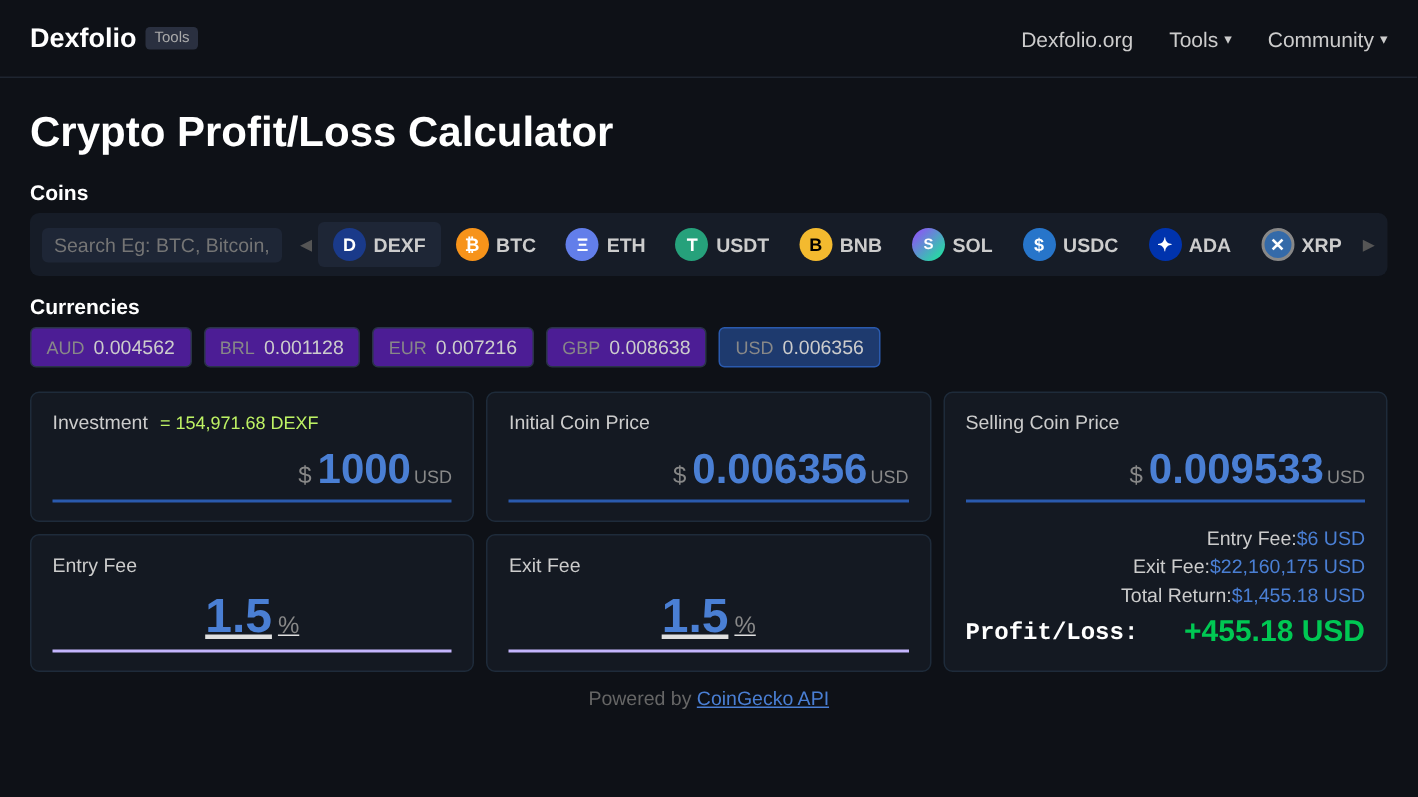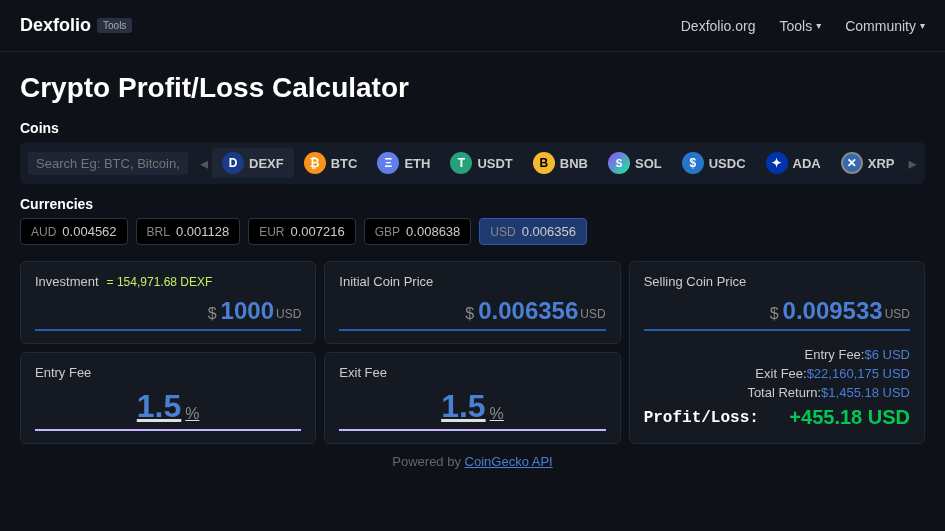--- a/index.html
+++ b/index.html
@@ -128,21 +128,21 @@
     }
 
     
     .currencies-bar {
       display: flex;
       gap: 8px;
       margin-bottom: 16px;
       align-items: center;
     }
     .currency-btn {
-      background: #000000;
+      background: #4c1d95;
       border: 1px solid #2a3448;
       border-radius: 4px;
       padding: 5px 10px;
       font-size: 13px;
       color: #ccc;
       cursor: pointer;
       display: flex;
       align-items: center;
       gap: 6px;
     }
@@ -186,21 +186,21 @@
     }
     .dollar-sign {
       color: #888;
       font-size: 16px;
       margin-right: 4px;
       align-self: flex-end;
       padding-bottom: 2px;
     }
     .calc-value {
       color: #4a7fd4;
-      font-size: 24px;
+      font-size: 28px;
       font-weight: bold;
     }
     .calc-unit {
       color: #888;
       font-size: 12px;
       margin-left: 2px;
       align-self: flex-end;
       padding-bottom: 4px;
     }
     .fee-card {

